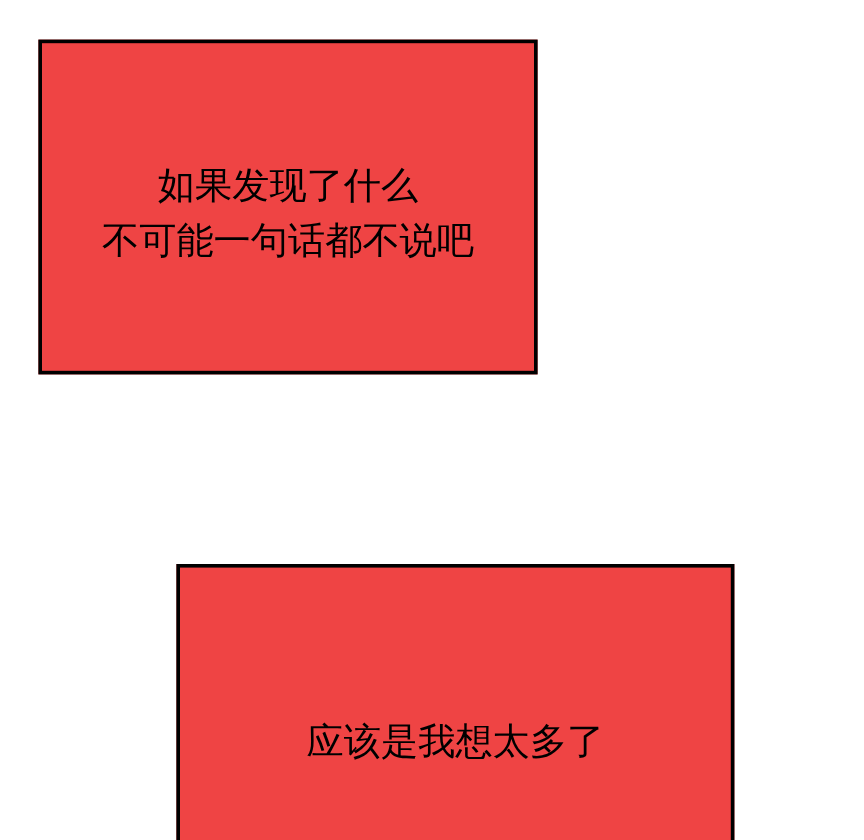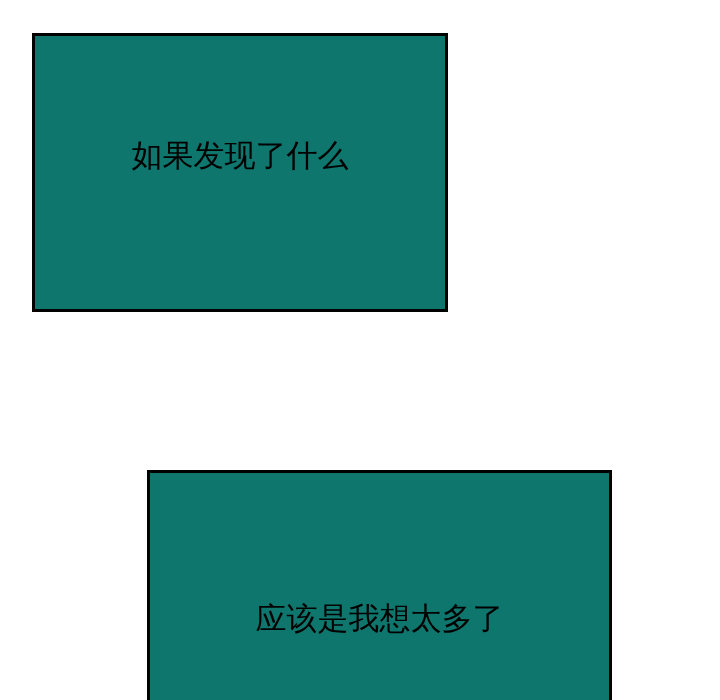--- a/index.html
+++ b/index.html
@@ -11,21 +11,21 @@
       width: 720px;
       height: 700px;
       position: relative;
       overflow: hidden;
       font-family: "DejaVu Sans", "Liberation Sans", sans-serif;
     }
     .panel {
       position: absolute;
       box-sizing: border-box;
       border: 3px solid #000000;
-      background: #0f766e;
+      background: #ef4444;
     }
     #panel-1 {
       left: 32px;
       top: 33px;
       width: 416px;
       height: 279px;
     }
     #panel-2 {
       left: 147px;
       top: 470px;
@@ -53,20 +53,21 @@
       display: block;
       white-space: nowrap;
     }
   </style>
 </head>
 <body>
 
 <div class="panel" id="panel-1">
   <div class="caption">
     <span>如果发现了什么</span>
+    <span>不可能一句话都不说吧</span>
   </div>
 </div>
 
 <div class="panel" id="panel-2">
   <div class="caption">
     <span>应该是我想太多了</span>
   </div>
 </div>
 
 </body></html>

